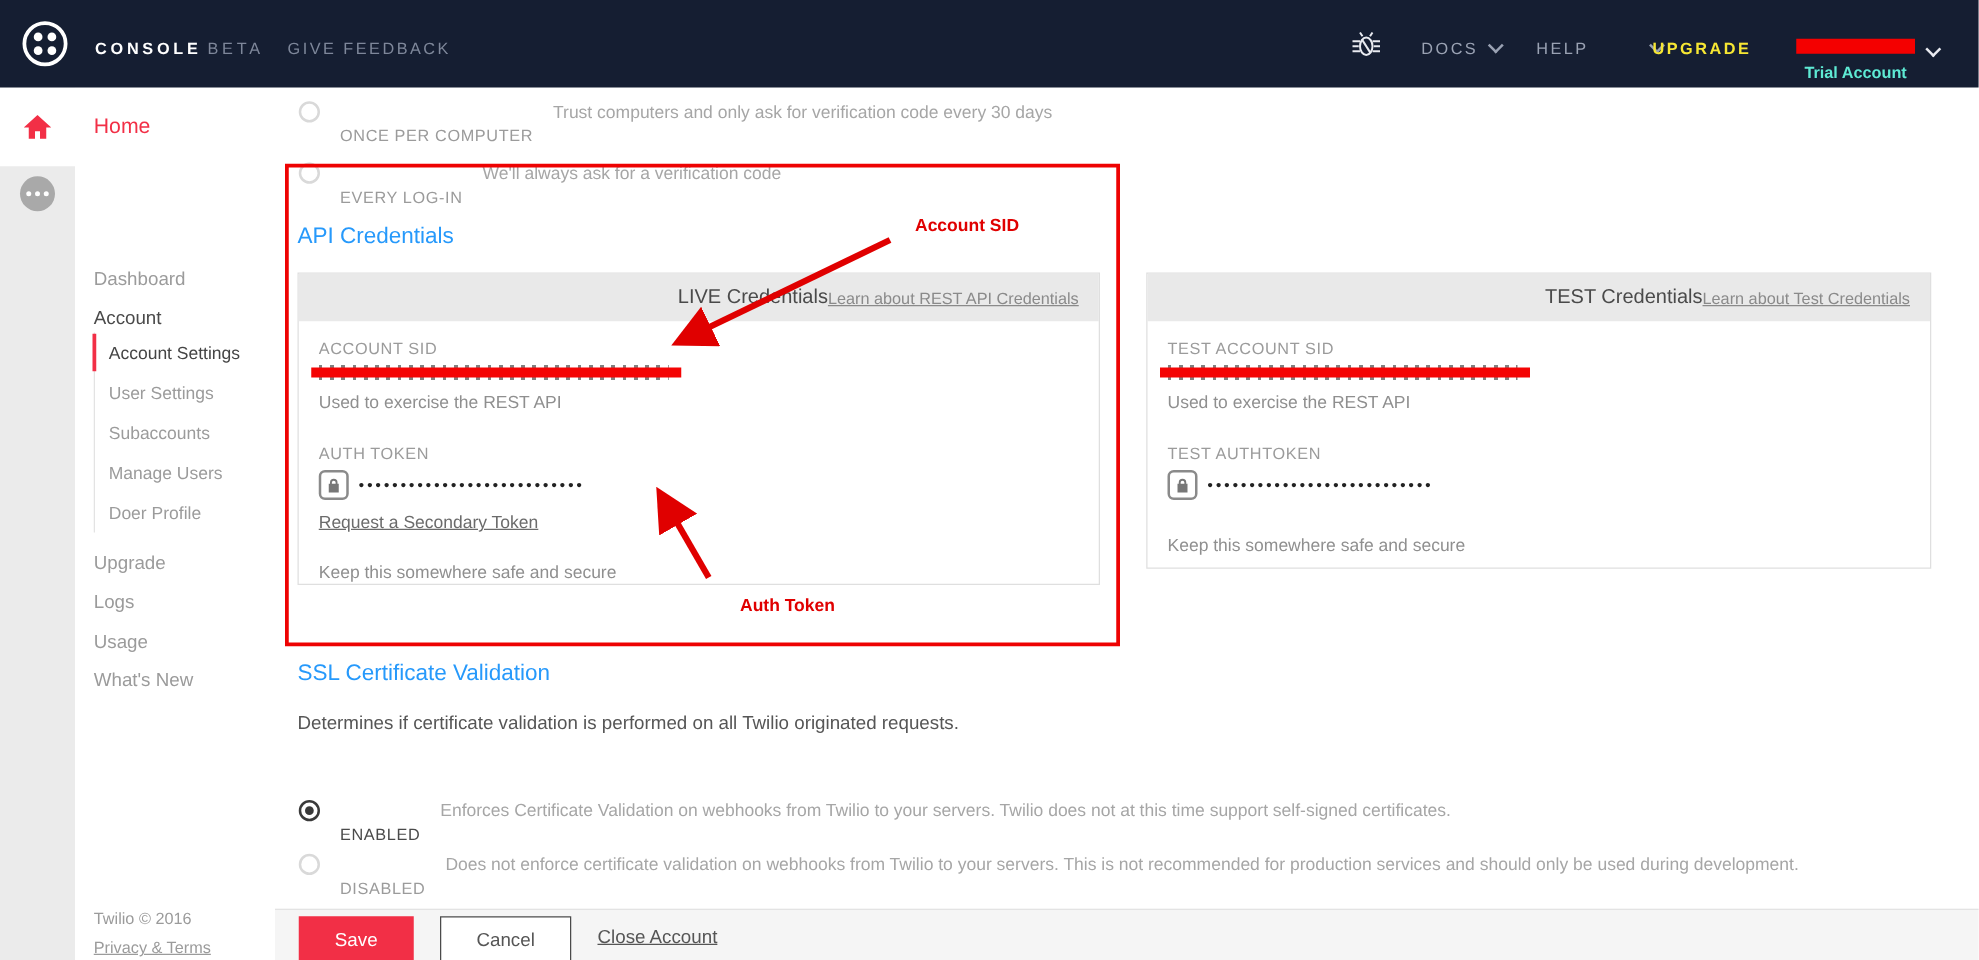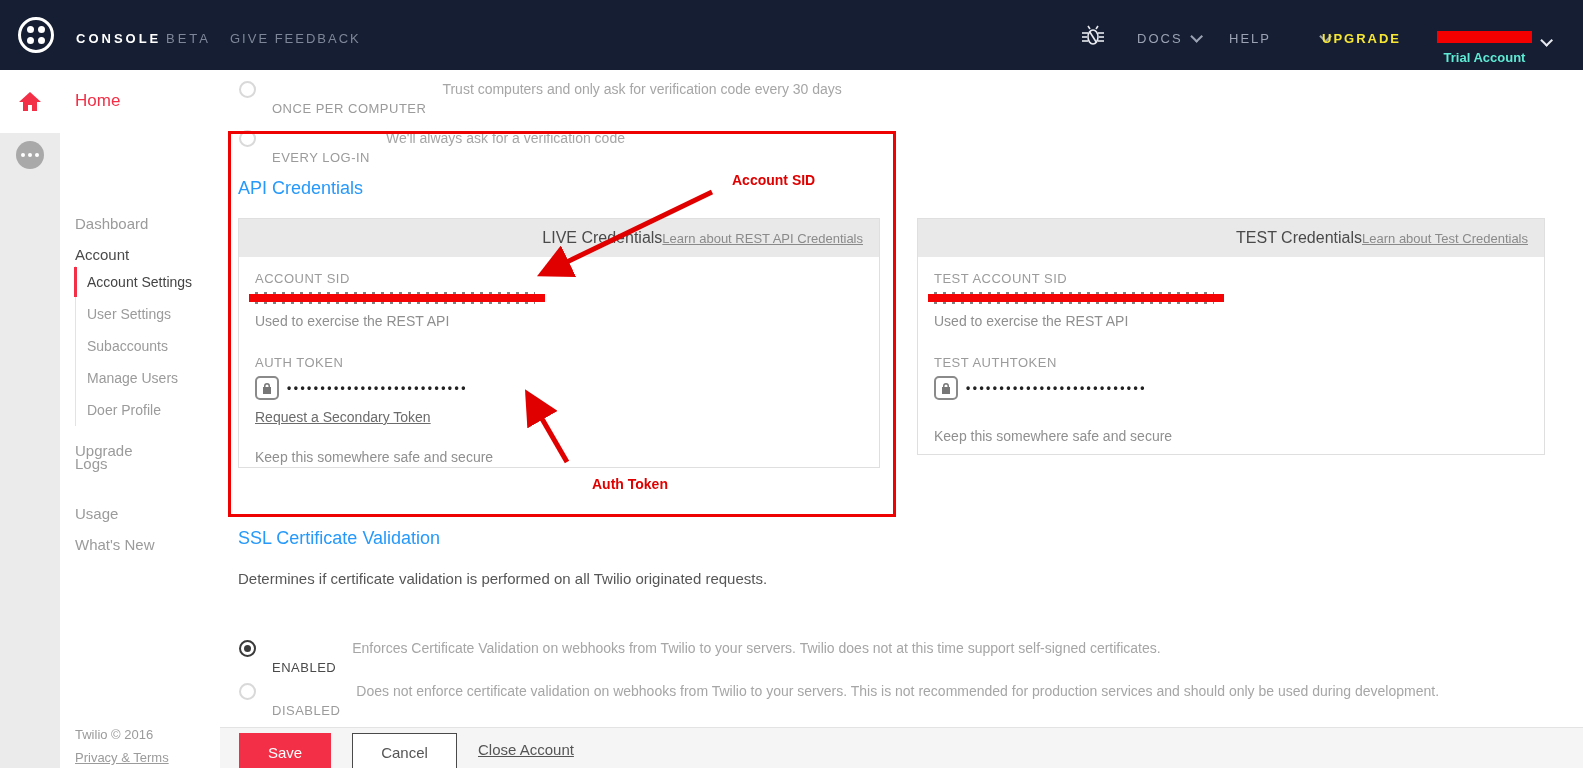--- a/index.html
+++ b/index.html
@@ -237,20 +237,20 @@
     <div class="s-item" style="top:145px;">Dashboard</div>
     <div class="s-item dark" style="top:176px;">Account</div>
     <div class="subnav">
       <div class="sub-item active">Account Settings</div>
       <div class="sub-item">User Settings</div>
       <div class="sub-item">Subaccounts</div>
       <div class="sub-item">Manage Users</div>
       <div class="sub-item">Doer Profile</div>
     </div>
     <div class="s-item" style="top:372px;">Upgrade</div>
-    <div class="s-item" style="top:385px;">Logs</div>
+    <div class="s-item" style="top:403px;">Logs</div>
     <div class="s-item" style="top:435px;">Usage</div>
     <div class="s-item" style="top:466px;">What's New</div>
     <div class="side-footer" style="top:657px;">Twilio © 2016</div>
     <div class="side-footer" style="top:680px; text-decoration:underline;">Privacy &amp; Terms</div>
   </div>
 
 </div>
 
 </body></html>

